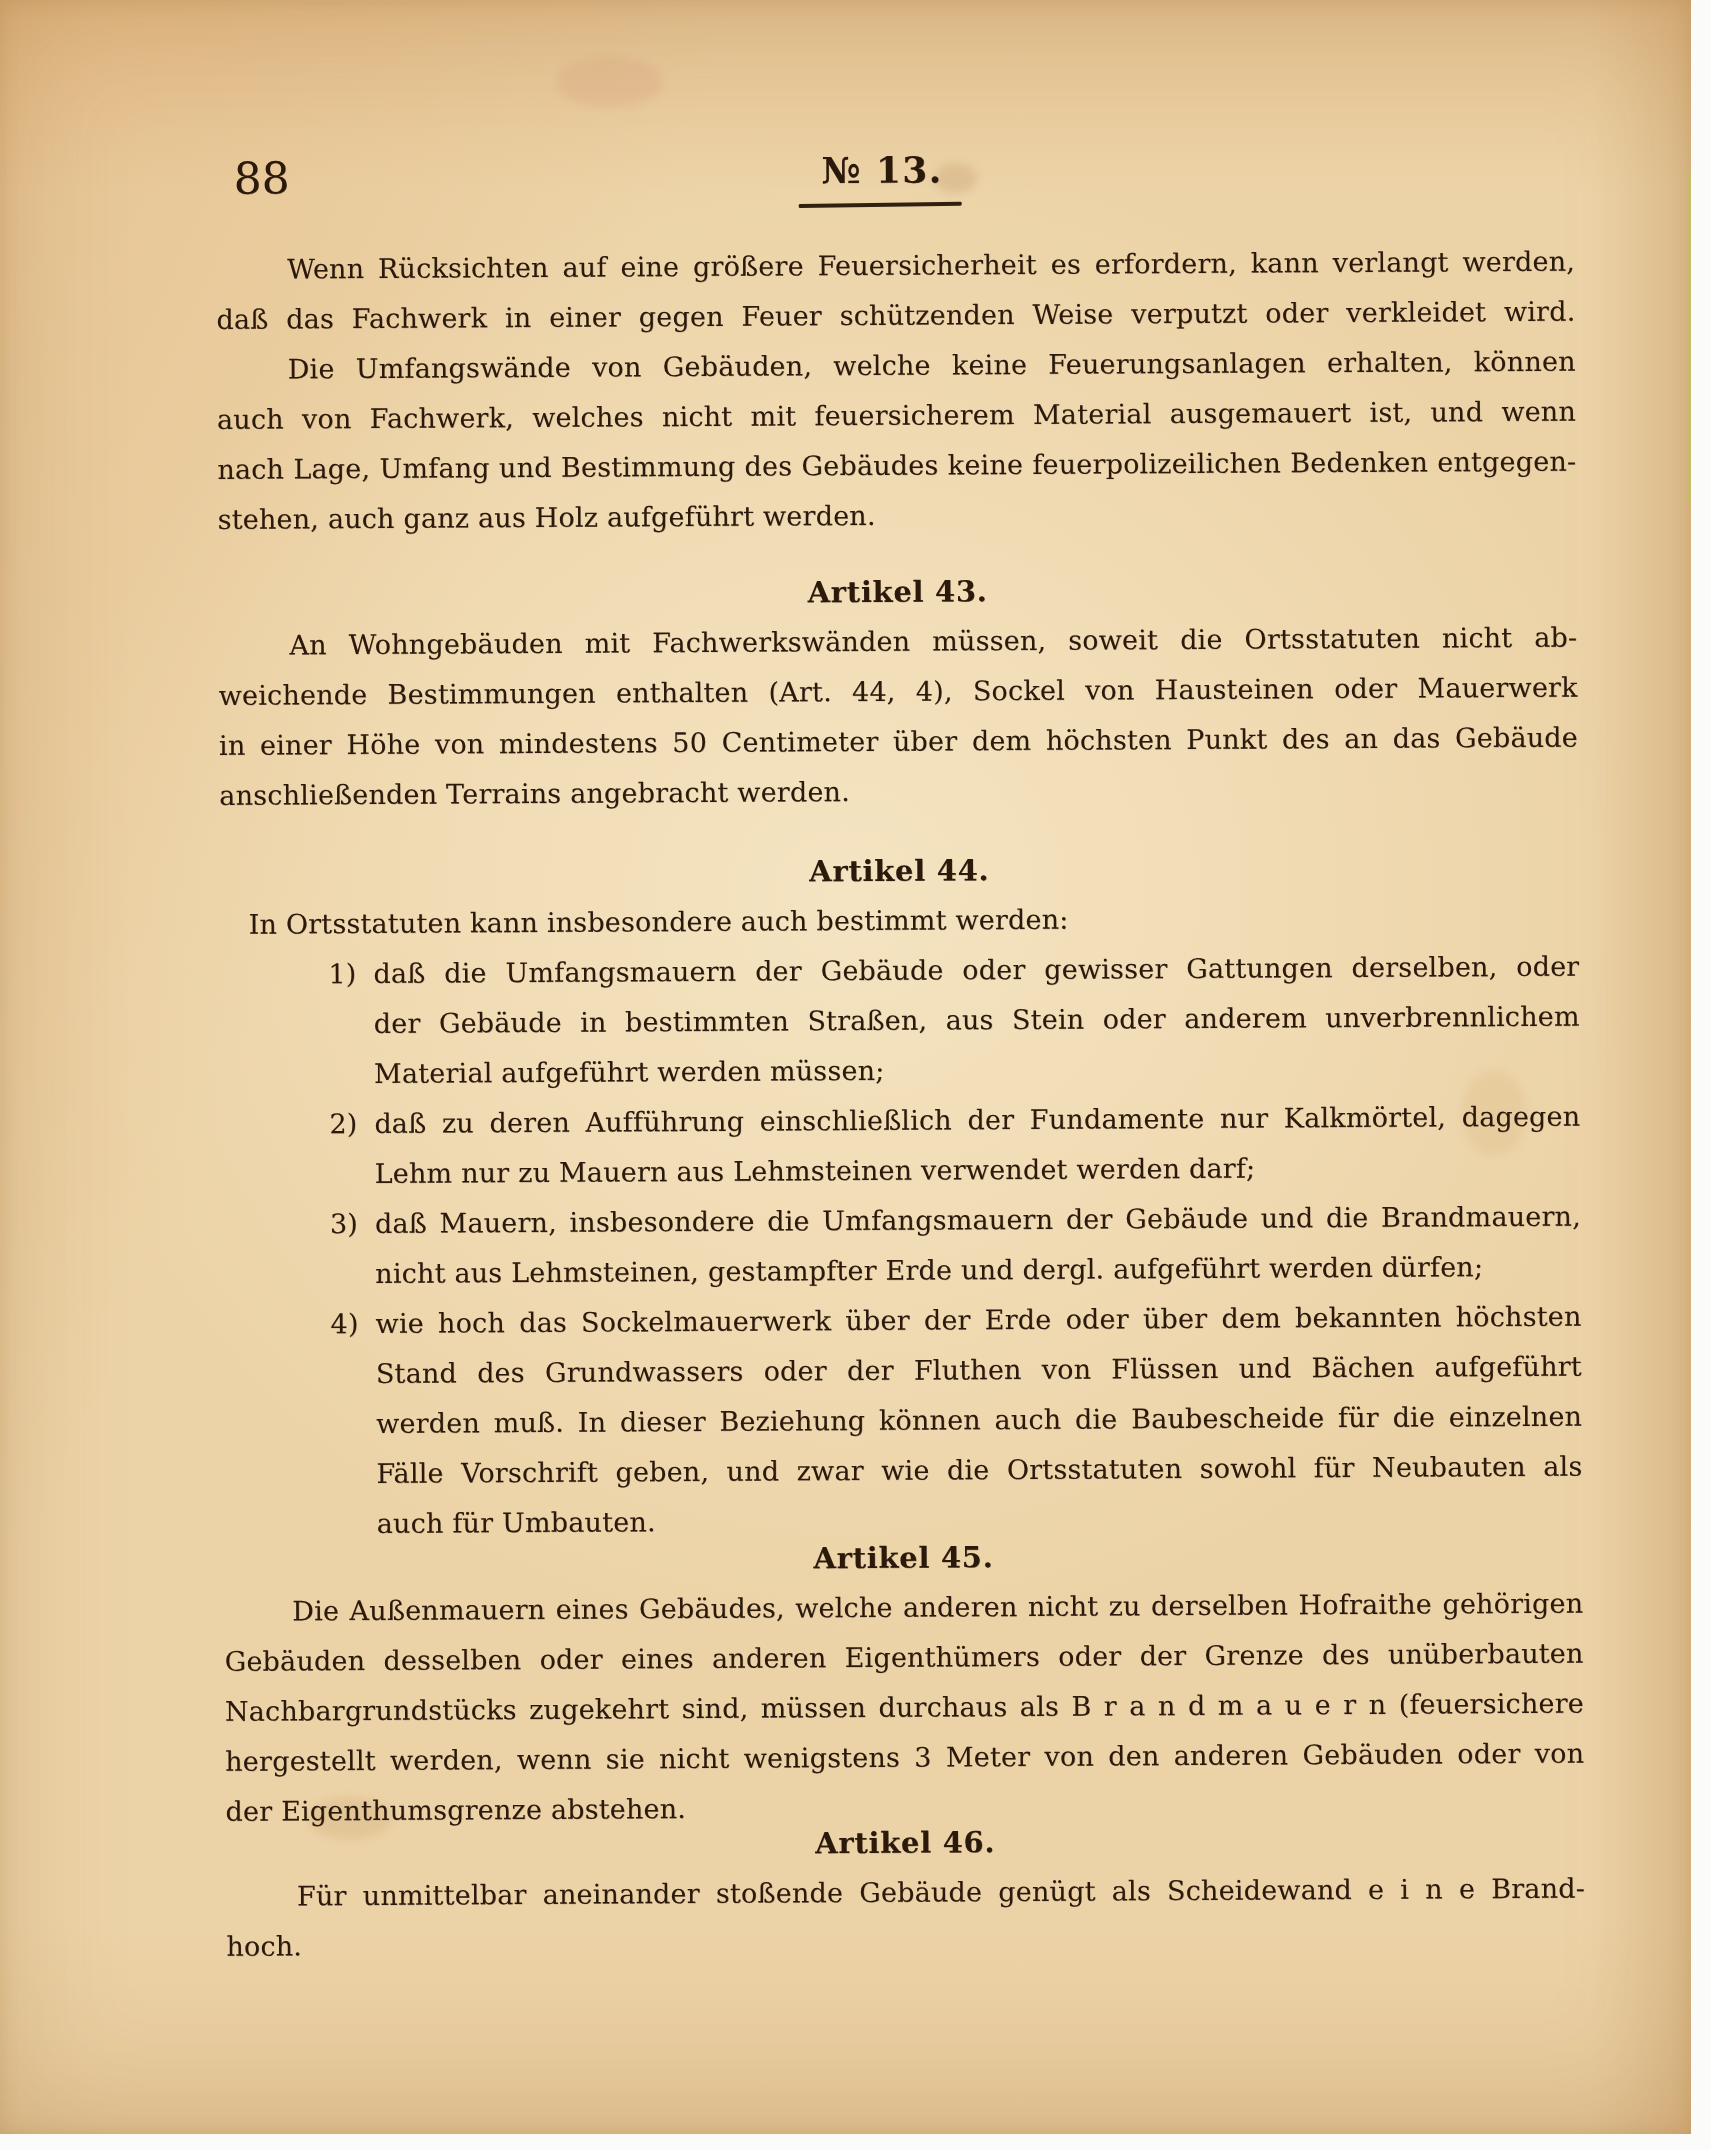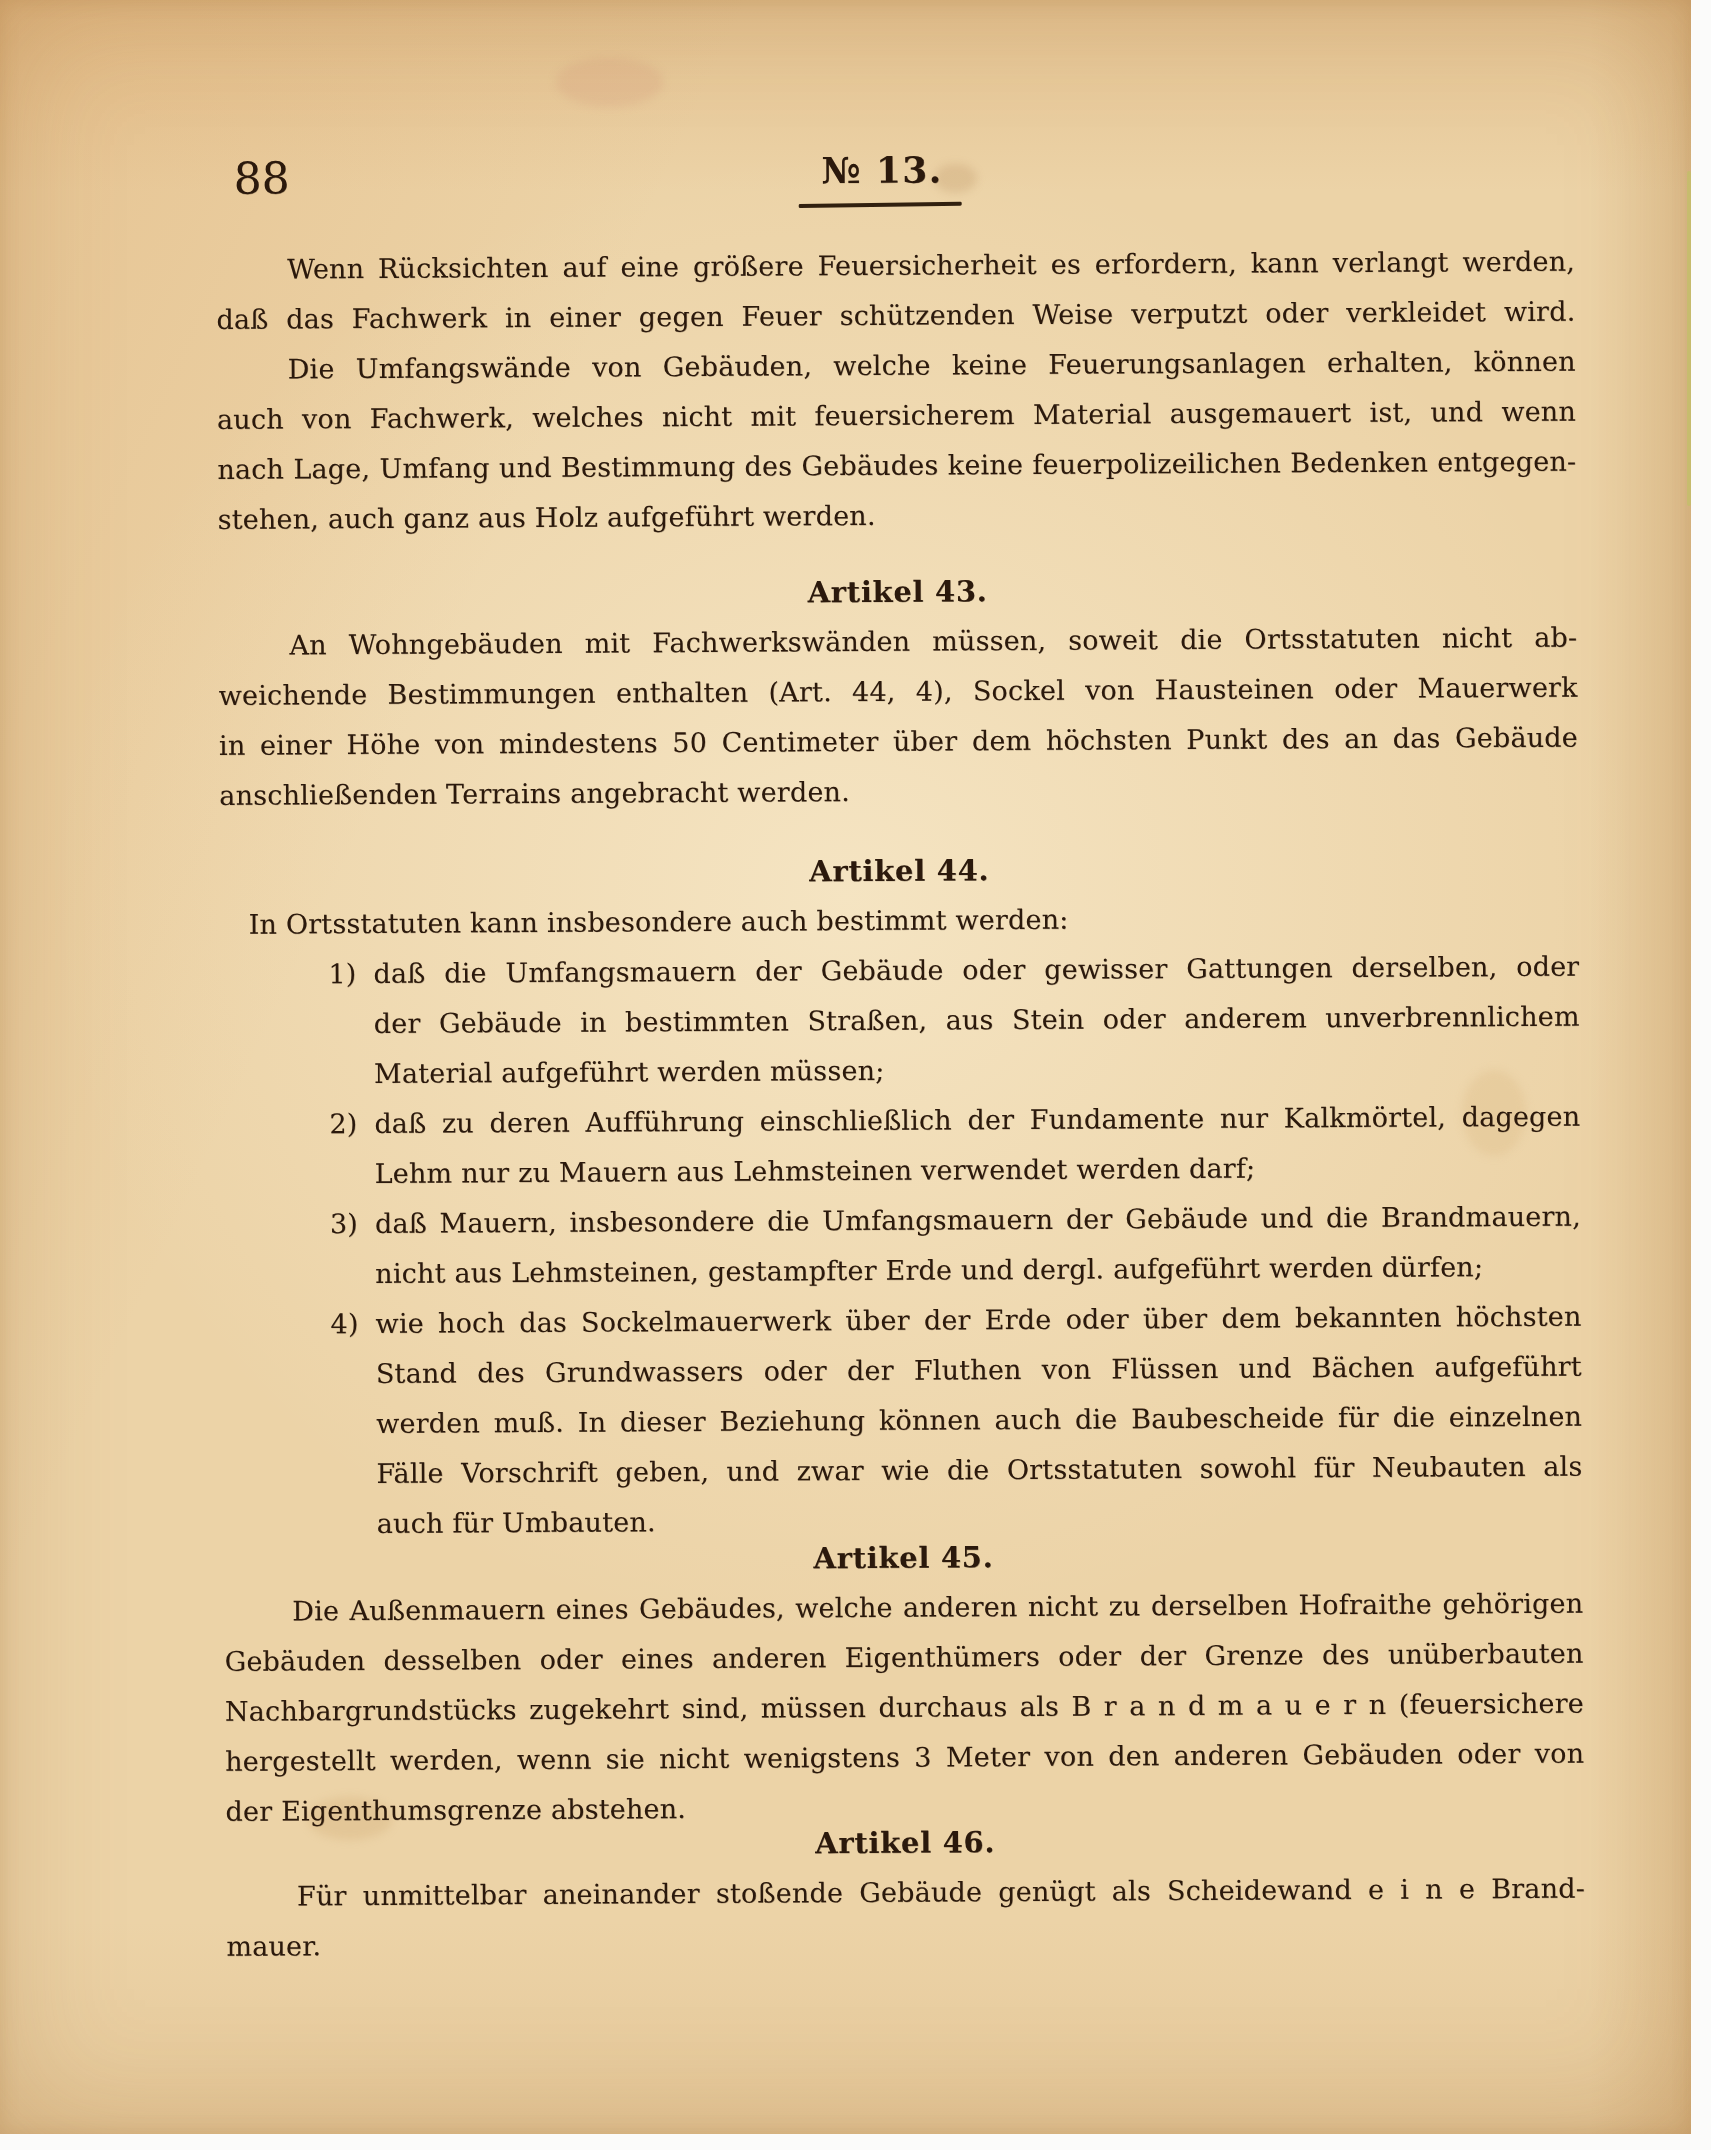--- a/index.html
+++ b/index.html
@@ -109,16 +109,16 @@
       <div class="line just" style="padding-left: 153px;"><span>Fälle Vorschrift geben, und zwar wie die Ortsstatuten sowohl für Neubauten als</span></div>
       <div class="line" style="padding-left: 153px;"><span>auch für Umbauten.</span></div>
       <div class="heading" style="margin-top: -13px;">Artikel 45.</div>
       <div class="line just" style="padding-left: 68px;"><span>Die Außenmauern eines Gebäudes, welche anderen nicht zu derselben Hofraithe gehörigen</span></div>
       <div class="line just" style="padding-left: 0px;"><span>Gebäuden desselben oder eines anderen Eigenthümers oder der Grenze des unüberbauten</span></div>
       <div class="line just" style="padding-left: 0px;"><span>Nachbargrundstücks zugekehrt sind, müssen durchaus als B r a n d m a u e r n (feuersichere Mauern)</span></div>
       <div class="line just" style="padding-left: 0px;"><span>hergestellt werden, wenn sie nicht wenigstens 3 Meter von den anderen Gebäuden oder von</span></div>
       <div class="line" style="padding-left: 0px;"><span>der Eigenthumsgrenze abstehen.</span></div>
       <div class="heading" style="margin-top: -14.3px;">Artikel 46.</div>
       <div class="line just" style="padding-left: 71px;"><span>Für unmittelbar aneinander stoßende Gebäude genügt als Scheidewand e i n e Brand-</span></div>
-      <div class="line" style="padding-left: 0px;"><span>mauer.</span></div>
+      <div class="line" style="padding-left: 0px;"><span>hoch.</span></div>
     </div>
 </div>
 
 
 </body></html>

